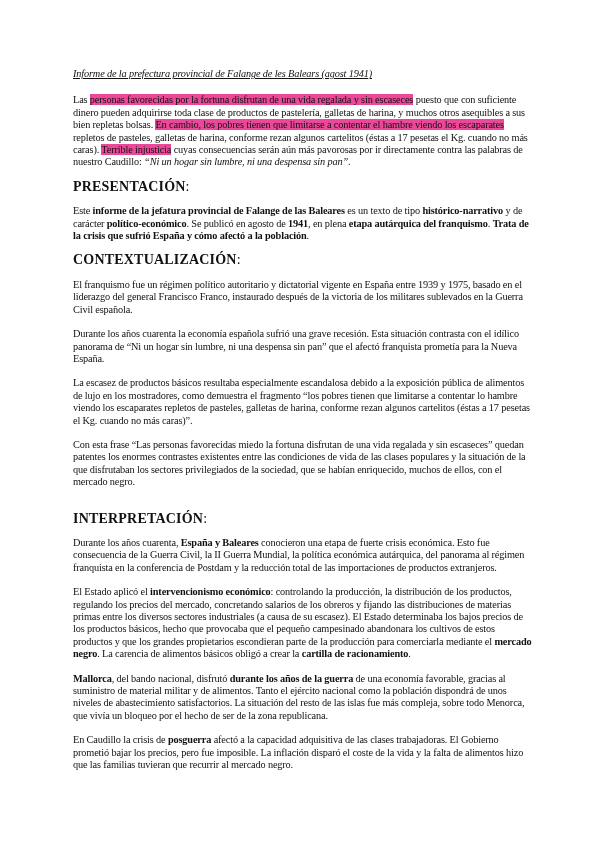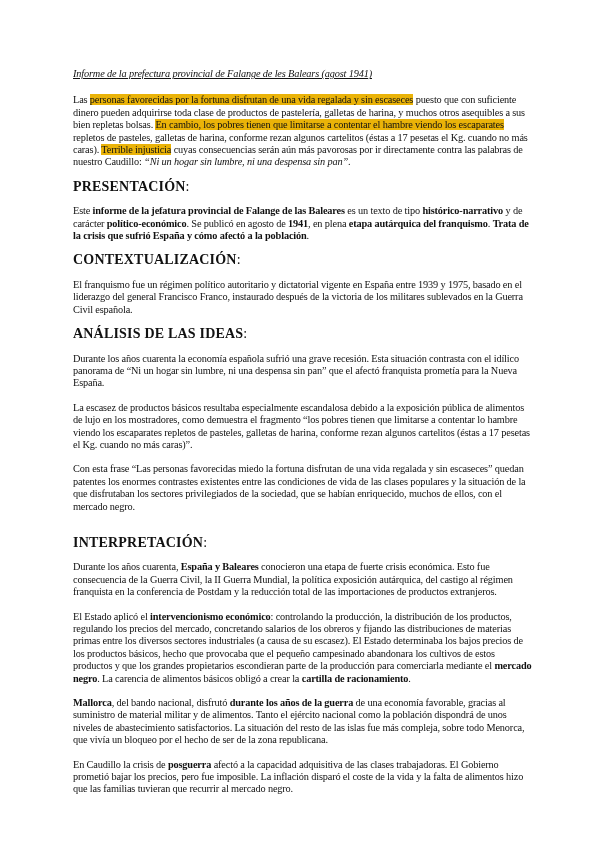--- a/index.html
+++ b/index.html
@@ -2,21 +2,21 @@
 <html><head>
 <meta charset="utf-8">
 <style>
   html, body { margin: 0; padding: 0; background: #ffffff; }
   body { width: 600px; height: 848px; position: relative; overflow: hidden;
          font-family: "Liberation Serif", "DejaVu Serif", serif; color: #111; }
   .page { position: absolute; left: 73px; top: 68px; width: 462px; font-size: 10.3px; line-height: 12.4px; letter-spacing: -0.15px; }
   .title { font-style: italic; text-decoration: underline; margin: 0 0 14px 0; }
   p { margin: 0 0 12px 0; }
   h2 { font-size: 14px; font-weight: bold; margin: 0 0 12px 0; letter-spacing: 0.2px; }
-  .hl { background: #eab308; }
+  .hl { background: #ec4899; }
   .b { font-weight: bold; }
   .i { font-style: italic; }
   .gap { height: 12px; }
 </style>
 </head>
 <body>
 
 <div class="page">
 
   <div class="title">Informe de la prefectura provincial de Falange de les Balears (agost 1941)</div>
@@ -26,31 +26,30 @@
   </p>
 
   <h2><span>PRESENTACIÓN</span><span style="font-weight:normal">:</span></h2>
   <p>
     <span>Este </span><span class="b">informe de la jefatura provincial de Falange de las Baleares</span><span> es un texto de tipo </span><span class="b">histórico-narrativo</span><span> y de carácter </span><span class="b">político-económico</span><span>. Se publicó en agosto de </span><span class="b">1941</span><span>, en plena </span><span class="b">etapa autárquica del franquismo</span><span>. </span><span class="b">Trata de la crisis que sufrió España y cómo afectó a la población</span><span>.</span>
   </p>
 
   <h2><span>CONTEXTUALIZACIÓN</span><span style="font-weight:normal">:</span></h2>
   <p>El franquismo fue un régimen político autoritario y dictatorial vigente en España entre 1939 y 1975, basado en el liderazgo del general Francisco Franco, instaurado después de la victoria de los militares sublevados en la Guerra Civil española.</p>
 
-  <h2><span>ANÁLISIS DE LAS IDEAS</span><span style="font-weight:normal">:</span></h2>
   <p>Durante los años cuarenta la economía española sufrió una grave recesión. Esta situación contrasta con el idílico panorama de “Ni un hogar sin lumbre, ni una despensa sin pan” que el afectó franquista prometía para la Nueva España.</p>
   <p>La escasez de productos básicos resultaba especialmente escandalosa debido a la exposición pública de alimentos de lujo en los mostradores, como demuestra el fragmento “los pobres tienen que limitarse a contentar lo hambre viendo los escaparates repletos de pasteles, galletas de harina, conforme rezan algunos cartelitos (éstas a 17 pesetas el Kg. cuando no más caras)”.</p>
   <p>Con esta frase “Las personas favorecidas miedo la fortuna disfrutan de una vida regalada y sin escaseces” quedan patentes los enormes contrastes existentes entre las condiciones de vida de las clases populares y la situación de la que disfrutaban los sectores privilegiados de la sociedad, que se habían enriquecido, muchos de ellos, con el mercado negro.</p>
 
   <div class="gap"></div>
 
   <h2><span>INTERPRETACIÓN</span><span style="font-weight:normal">:</span></h2>
 
   <p>
-    <span>Durante los años cuarenta, </span><span class="b">España y Baleares</span><span> conocieron una etapa de fuerte crisis económica. Esto fue consecuencia de la Guerra Civil, la II Guerra Mundial, la política exposición autárquica, del castigo al régimen franquista en la conferencia de Postdam y la reducción total de las importaciones de productos extranjeros.</span>
+    <span>Durante los años cuarenta, </span><span class="b">España y Baleares</span><span> conocieron una etapa de fuerte crisis económica. Esto fue consecuencia de la Guerra Civil, la II Guerra Mundial, la política económica autárquica, del panorama al régimen franquista en la conferencia de Postdam y la reducción total de las importaciones de productos extranjeros.</span>
   </p>
 
   <p>
     <span>El Estado aplicó el </span><span class="b">intervencionismo económico</span><span>: controlando la producción, la distribución de los productos, regulando los precios del mercado, concretando salarios de los obreros y fijando las distribuciones de materias primas entre los diversos sectores industriales (a causa de su escasez). El Estado determinaba los bajos precios de los productos básicos, hecho que provocaba que el pequeño campesinado abandonara los cultivos de estos productos y que los grandes propietarios escondieran parte de la producción para comerciarla mediante el </span><span class="b">mercado negro</span><span>. La carencia de alimentos básicos obligó a crear la </span><span class="b">cartilla de racionamiento</span><span>.</span>
   </p>
 
   <p>
     <span class="b">Mallorca</span><span>, del bando nacional, disfrutó </span><span class="b">durante los años de la guerra</span><span> de una economía favorable, gracias al suministro de material militar y de alimentos. Tanto el ejército nacional como la población dispondrá de unos niveles de abastecimiento satisfactorios. La situación del resto de las islas fue más compleja, sobre todo Menorca, que vivía un bloqueo por el hecho de ser de la zona republicana.</span>
   </p>
 

